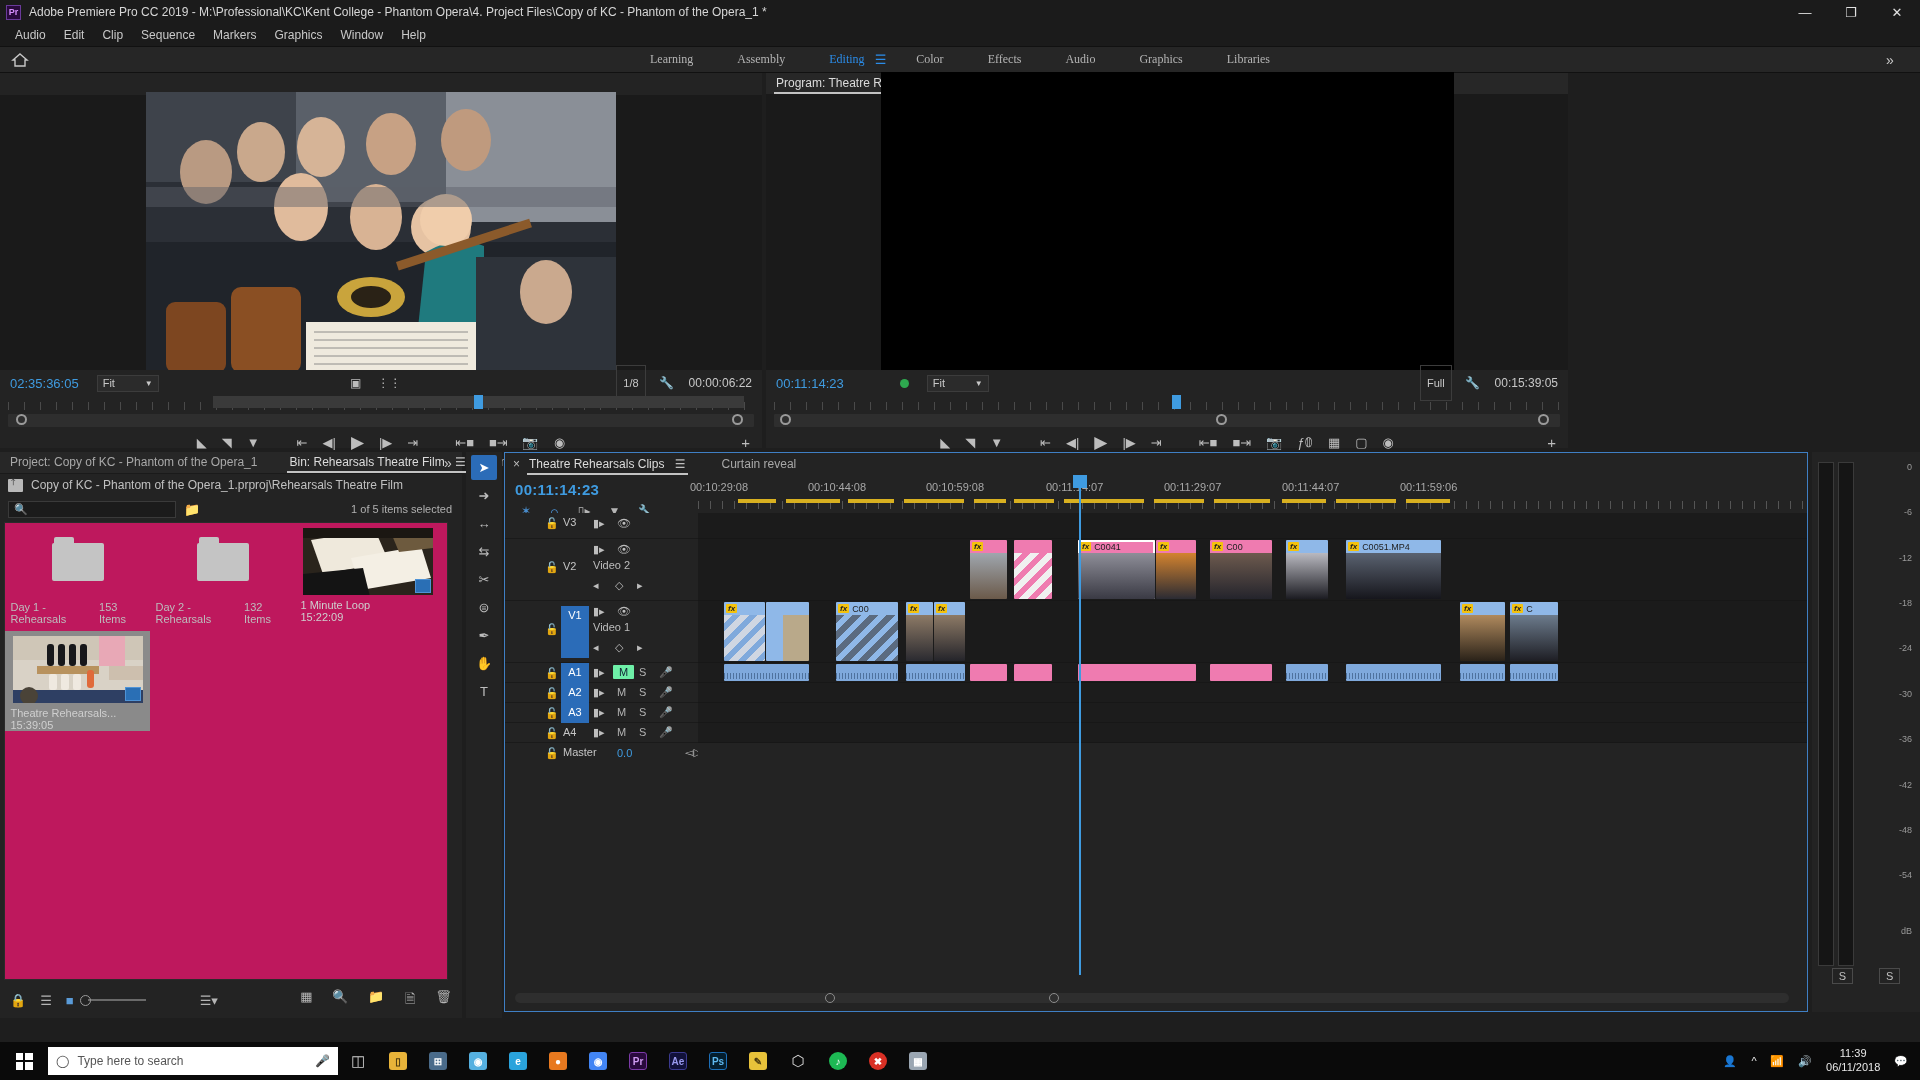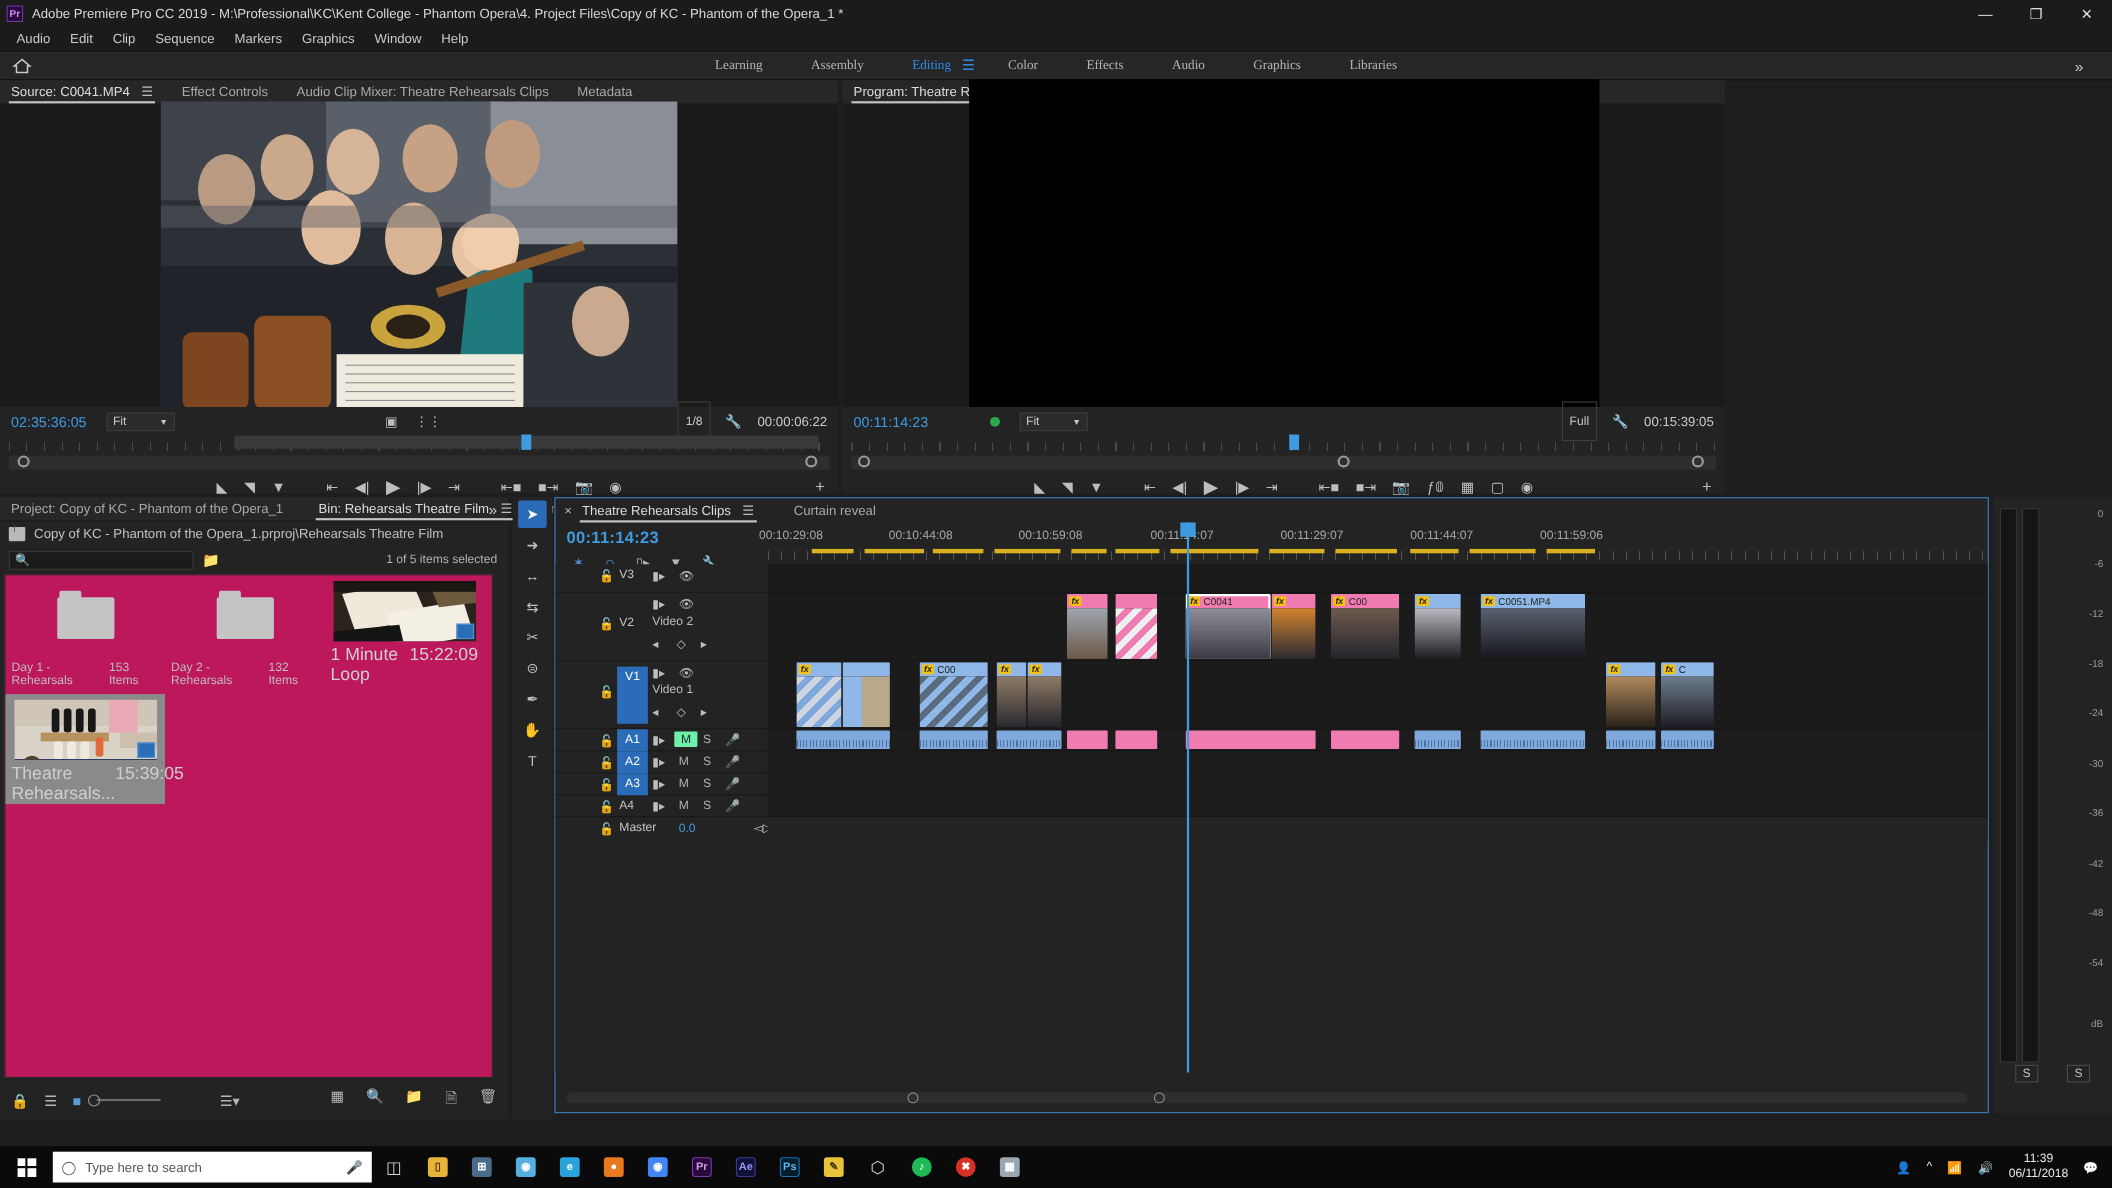--- a/index.html
+++ b/index.html
@@ -96,22 +96,22 @@
   .folder-ico:before { content:""; position:absolute; top:-6px; left:2px; width:20px; height:7px;
      background:#c4c4c4; border-radius:2px 2px 0 0; }
   .bin-label { display:flex; justify-content:space-between; width:140px; font-size:11px;
      color:#bdbdbd; padding:0 3px 6px; }
   .clip-cell { width:145px; height:100px; display:flex; flex-direction:column; align-items:center;
      justify-content:flex-start; padding-top:5px; position:relative; }
   .clip-cell.sel { background:#8a8a8a; }
   .clip-thumb { width:130px; height:73px; position:relative; overflow:hidden; }
   .clip-badge { position:absolute; right:2px; bottom:2px; width:16px; height:14px; background:#2a6fb5;
      border:1px solid #4f93d6; }
-  .clip-label { display:flex; justify-content:space-between; width:140px; font-size:16px;
-     color:#cfcfcf; padding:4px 3px 0; }
+  .clip-label { display:flex; justify-content:space-between; width:140px; font-size:11px;
+     color:#cfcfcf; padding:4px 3px 0;flex-direction:column; }
   .proj-footer { position:absolute; bottom:0; left:0; right:0; height:36px; display:flex;
      align-items:center; padding:0 10px; gap:14px; color:#b5b5b5; font-size:13px; }
   .proj-footer .right { margin-left:auto; display:flex; gap:20px; }
   .zoom-slider { width:58px; height:2px; background:#6a6a6a; position:relative; }
   .zoom-slider:before { content:""; position:absolute; left:-8px; top:-4px; width:9px; height:9px;
      border:1.5px solid #9a9a9a; border-radius:50%; }
 
   
   #toolsPanel { left:466px; top:379px; width:36px; bottom:0; background:#232323; }
   .tool { height:25px; display:flex; align-items:center; justify-content:center; color:#bdbdbd;
@@ -238,29 +238,20 @@
       <div class="ws-tab">Audio</div>
       <div class="ws-tab">Graphics</div>
       <div class="ws-tab">Libraries</div>
     </div>
     <div class="ws-more">»</div>
   </div>
 
   <div class="main">
 
     <div class="panel" id="sourceMon">
-      <div class="panel-tabs">
-        <div class="ptab active underline">
-          <span>Source: C0041.MP4</span>
-          <span class="ham">☰</span>
-        </div>
-        <div class="ptab" style="padding-left:14px">Effect Controls</div>
-        <div class="ptab" style="padding-left:14px">Audio Clip Mixer: Theatre Rehearsals Clips</div>
-        <div class="ptab" style="padding-left:14px">Metadata</div>
-      </div>
       <div class="mon-view">
         <div class="mon-img">
           <svg width="470" height="281" viewBox="0 0 470 281" preserveAspectRatio="none">
             <defs>
               <linearGradient id="bgw" x1="0" y1="0" x2="0" y2="1">
                 <stop offset="0" stop-color="#6f7681"></stop>
                   <stop offset="1" stop-color="#3a3f48"></stop>
               </linearGradient>
             </defs>
             <rect width="470" height="281" fill="#2b2f36"></rect>

